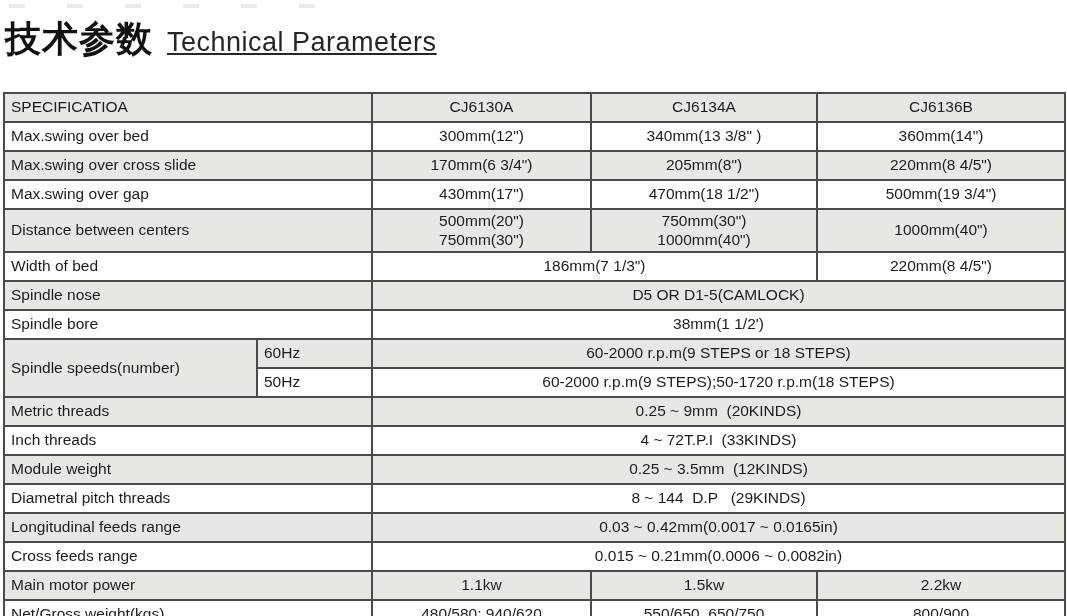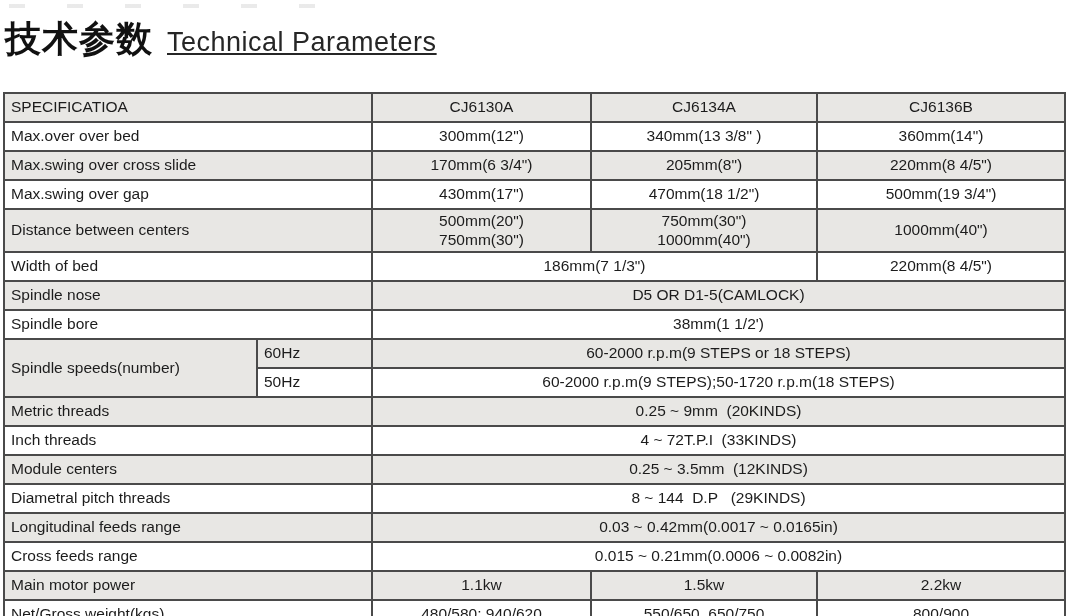--- a/index.html
+++ b/index.html
@@ -84,21 +84,21 @@
       <col style="width:248px">
     </colgroup>
     <tbody>
         <tr class="shade">
           <th colspan="2" class="left">SPECIFICATIOA</th>
           <th class="center">CJ6130A</th>
           <th class="center">CJ6134A</th>
           <th class="center">CJ6136B</th>
         </tr>
         <tr>
-          <td colspan="2" class="left">Max.over over bed</td>
+          <td colspan="2" class="left">Max.swing over bed</td>
           <td class="center">300mm(12")</td>
           <td class="center">340mm(13 3/8" )</td>
           <td class="center">360mm(14")</td>
         </tr>
         <tr class="shade">
           <td colspan="2" class="left">Max.swing over cross slide</td>
           <td class="center">170mm(6 3/4")</td>
           <td class="center">205mm(8")</td>
           <td class="center">220mm(8 4/5")</td>
         </tr>
@@ -140,21 +140,21 @@
         </tr>
         <tr class="shade">
           <td colspan="2" class="left">Metric threads</td>
           <td colspan="3" class="center">0.25 ~ 9mm  (20KINDS)</td>
         </tr>
         <tr>
           <td colspan="2" class="left">Inch threads</td>
           <td colspan="3" class="center">4 ~ 72T.P.I  (33KINDS)</td>
         </tr>
         <tr class="shade">
-          <td colspan="2" class="left">Module centers</td>
+          <td colspan="2" class="left">Module weight</td>
           <td colspan="3" class="center">0.25 ~ 3.5mm  (12KINDS)</td>
         </tr>
         <tr>
           <td colspan="2" class="left">Diametral pitch threads</td>
           <td colspan="3" class="center">8 ~ 144  D.P   (29KINDS)</td>
         </tr>
         <tr class="shade">
           <td colspan="2" class="left">Longitudinal feeds range</td>
           <td colspan="3" class="center">0.03 ~ 0.42mm(0.0017 ~ 0.0165in)</td>
         </tr>

